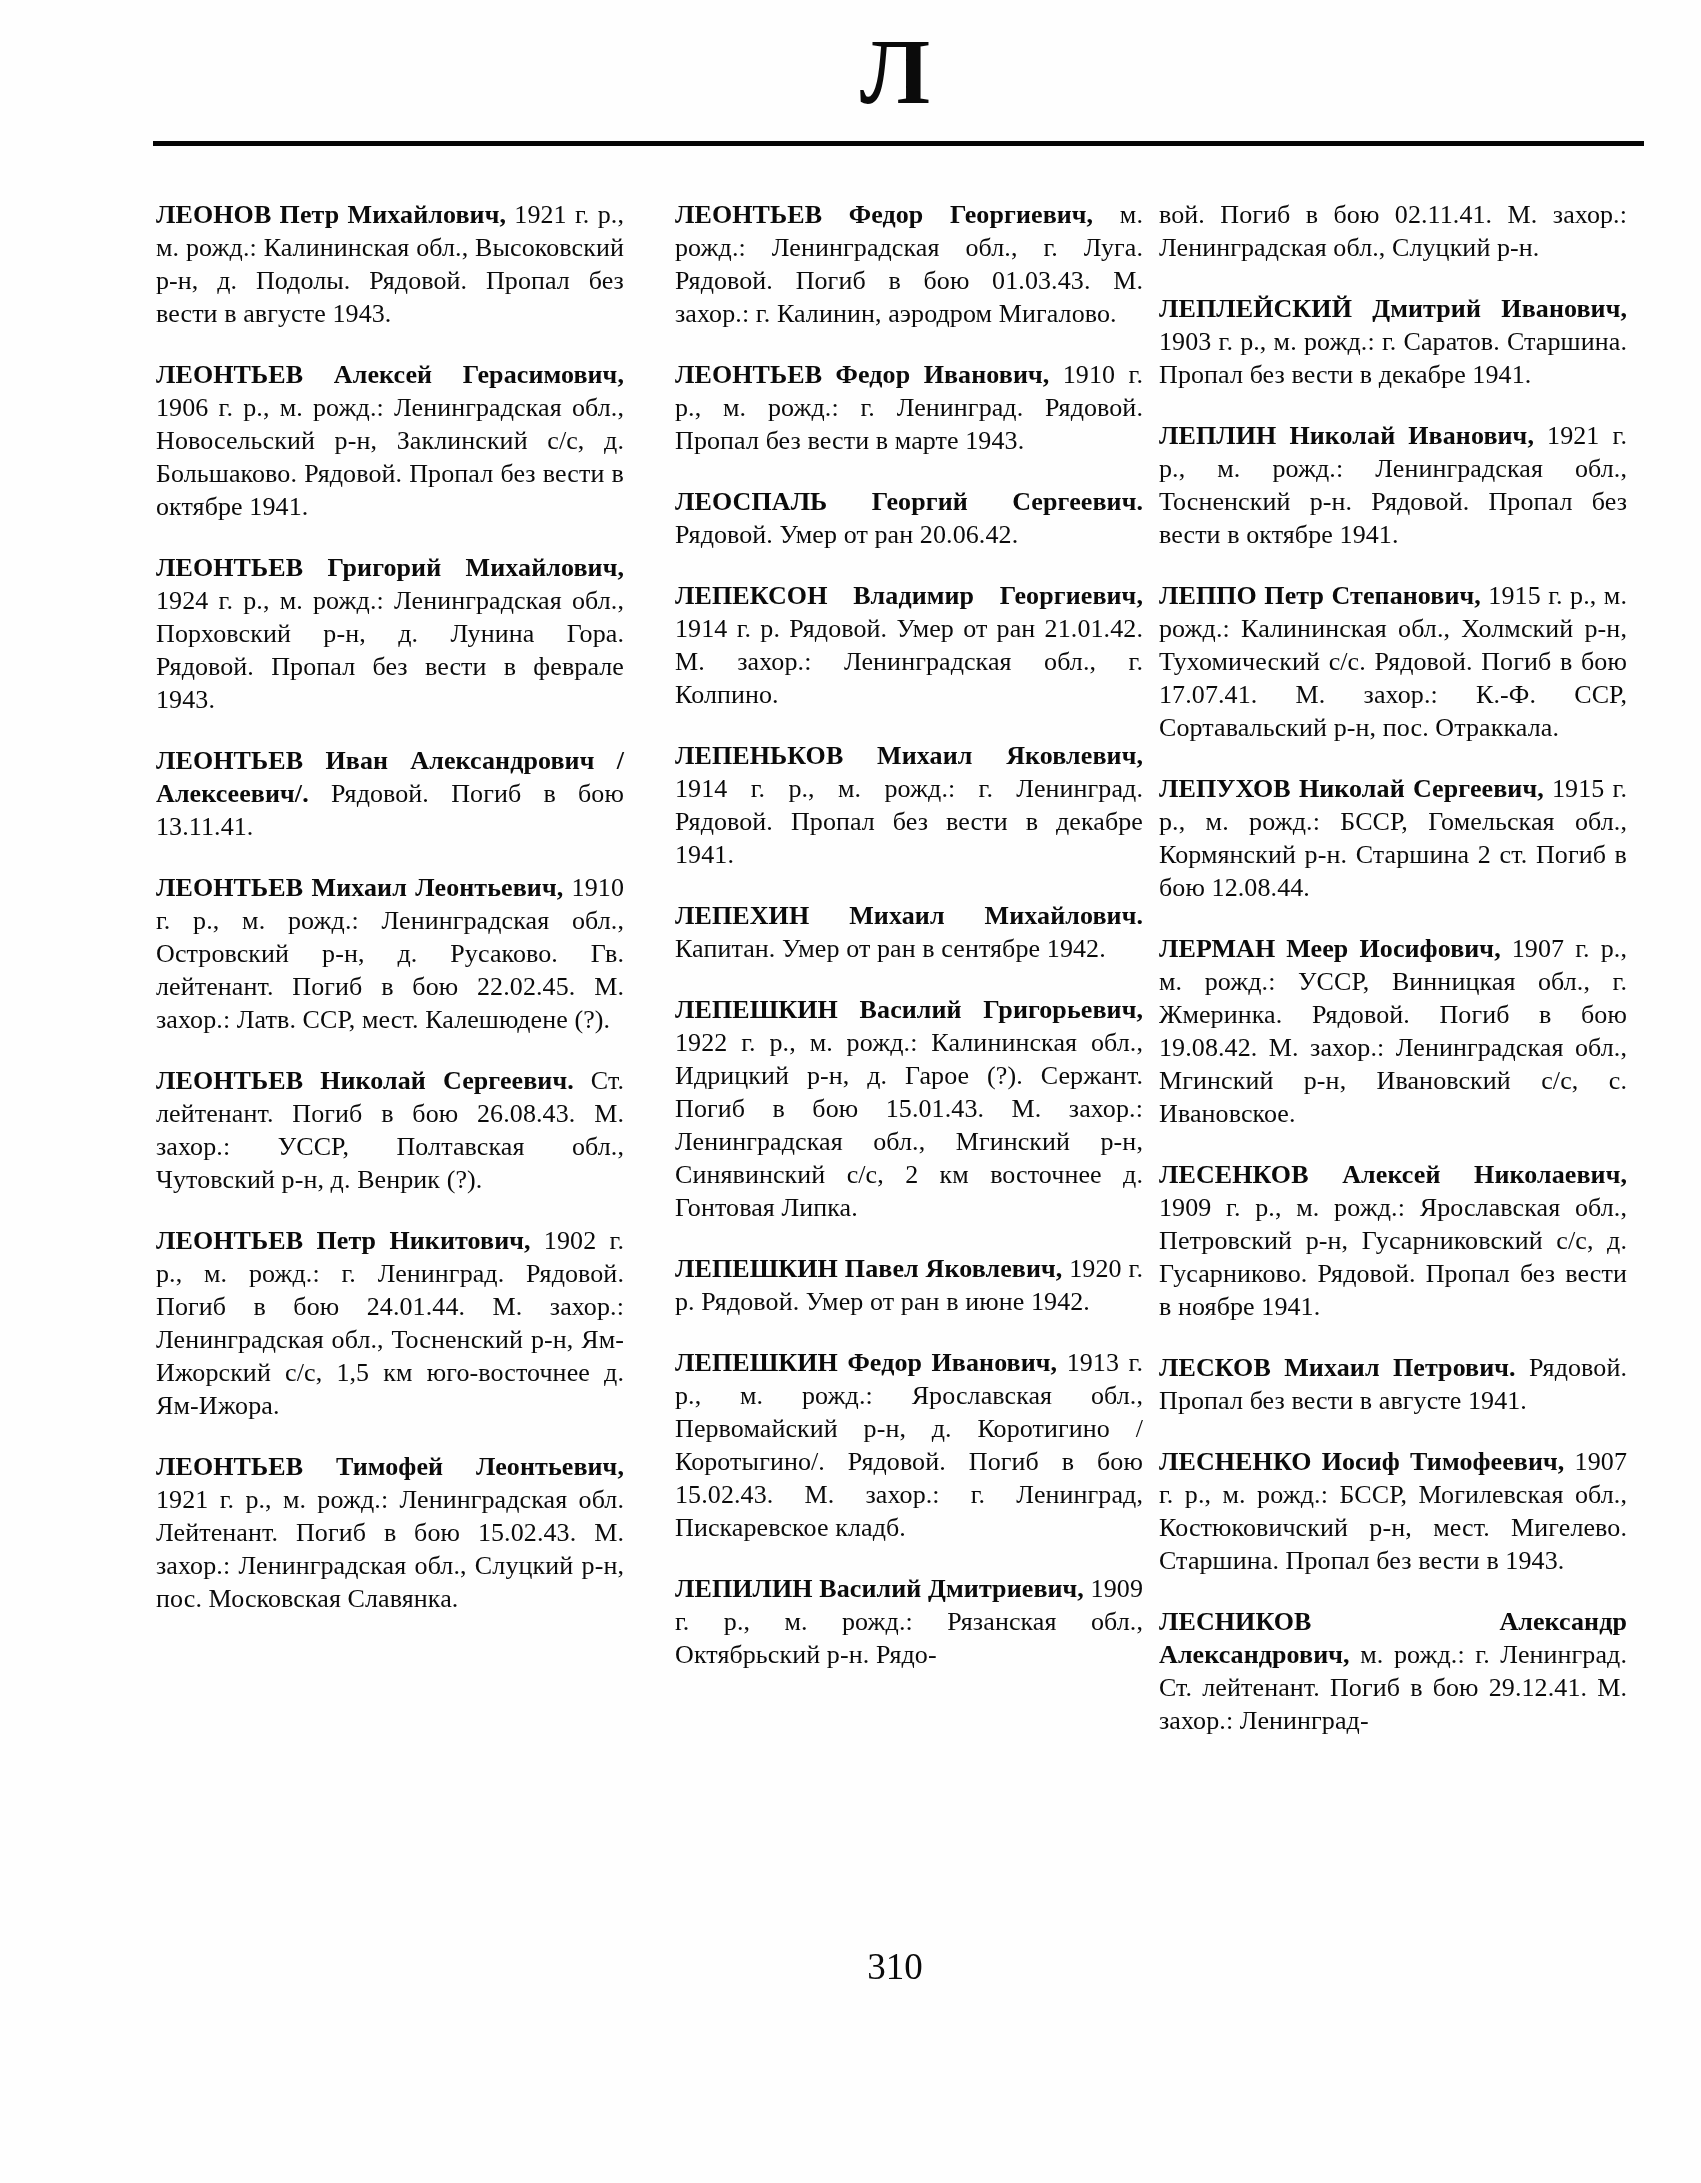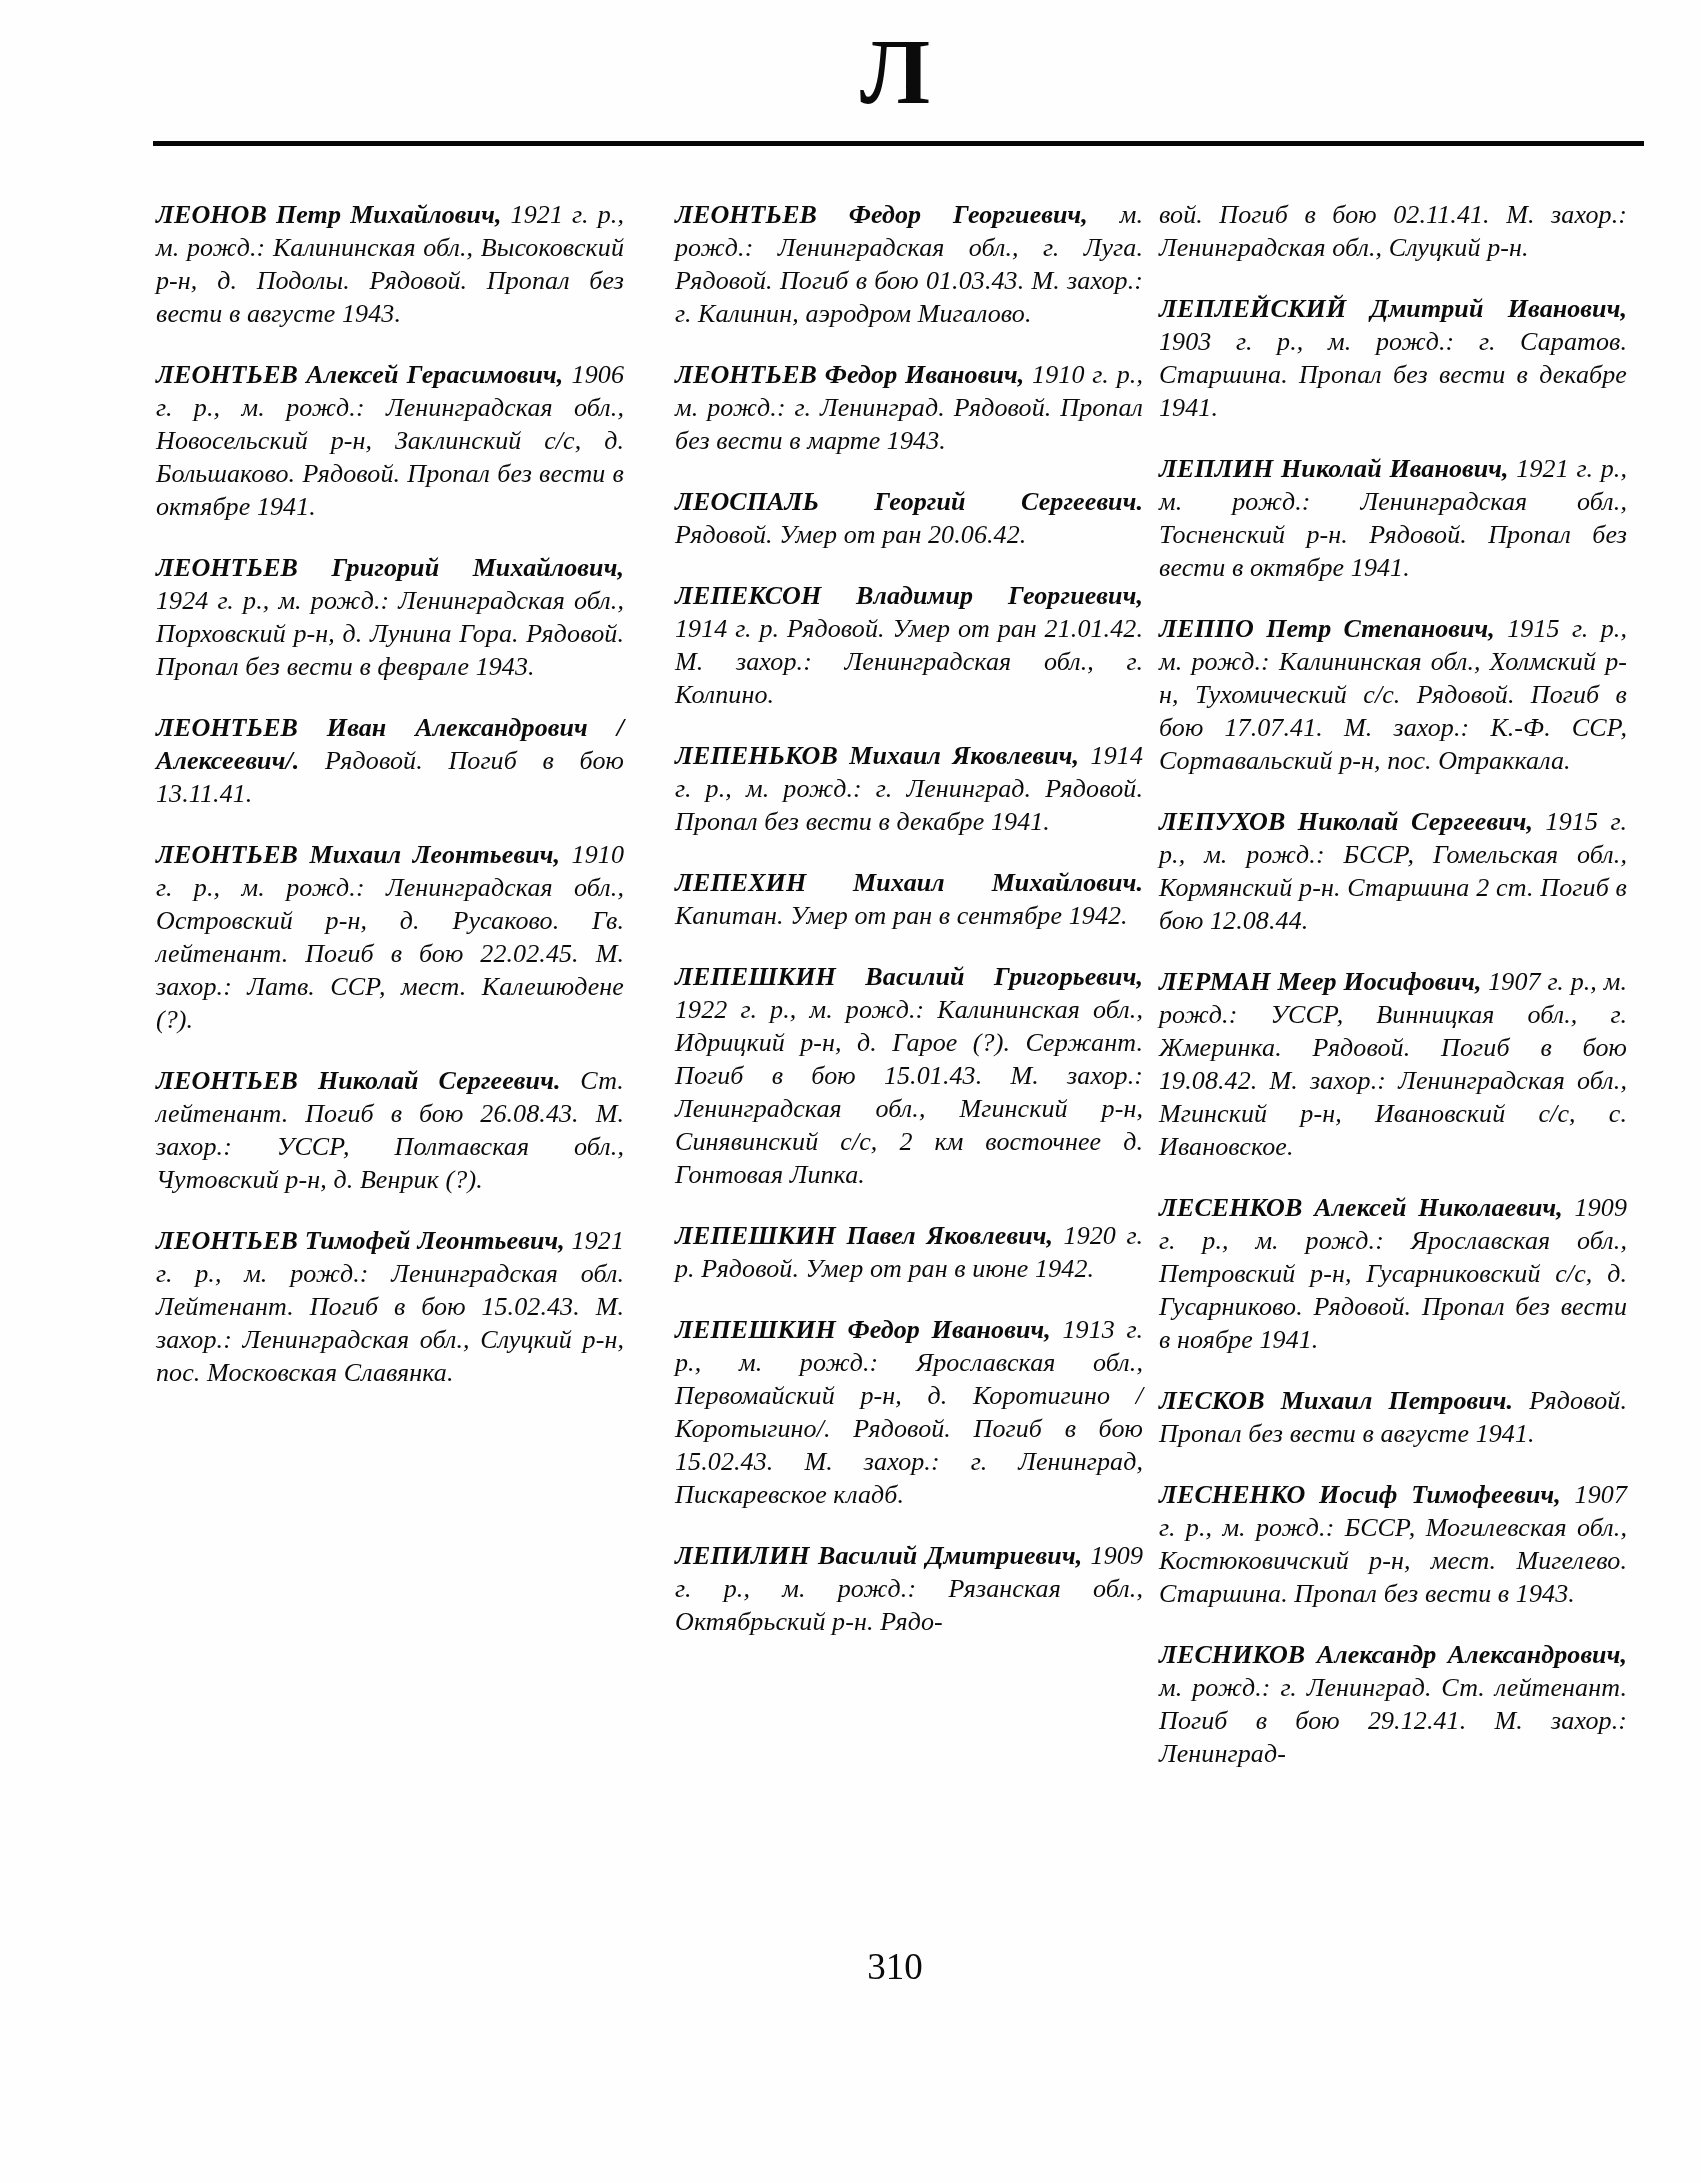--- a/index.html
+++ b/index.html
@@ -35,21 +35,20 @@
     background: #050505;
   }
   .col {
     position: absolute;
     top: 198px;
     width: 468px;
     font-size: 26px;
     line-height: 33px;
     text-align: justify;
     letter-spacing: 0.1px;
-    font-style: italic;
   }
   .col-1 { left: 156px; }
   .col-2 { left: 675px; }
   .col-3 { left: 1159px; }
   .entry {
     margin: 0 0 28px 0;
     padding: 0;
   }
   .entry:last-child { margin-bottom: 0; }
   .entry-name { font-weight: 700; }
@@ -76,20 +75,21 @@
 
   <p class="entry"><b class="entry-name">ЛЕОНТЬЕВ Григорий Михайлович,</b><span class="entry-text"> 1924 г. р., м. рожд.: Ленинградская обл., Порховский р-н, д. Лунина Гора. Рядовой. Пропал без вести в феврале 1943.</span></p>
 
   <p class="entry"><b class="entry-name">ЛЕОНТЬЕВ Иван Александрович /Алексеевич/.</b><span class="entry-text"> Рядовой. Погиб в бою 13.11.41.</span></p>
 
 
   <p class="entry"><b class="entry-name">ЛЕОНТЬЕВ Михаил Леонтьевич,</b><span class="entry-text"> 1910 г. р., м. рожд.: Ленинградская обл., Островский р-н, д. Русаково. Гв. лейтенант. Погиб в бою 22.02.45. М. захор.: Латв. ССР, мест. Калешюдене (?).</span></p>
 
   <p class="entry"><b class="entry-name">ЛЕОНТЬЕВ Николай Сергеевич.</b><span class="entry-text"> Ст. лейтенант. Погиб в бою 26.08.43. М. захор.: УССР, Полтавская обл., Чутовский р-н, д. Венрик (?).</span></p>
 
+  <p class="entry"><b class="entry-name">ЛЕОНТЬЕВ Петр Никитович,</b><span class="entry-text"> 1902 г. р., м. рожд.: г. Ленинград. Рядовой. Погиб в бою 24.01.44. М. захор.: Ленинградская обл., Тосненский р-н, Ям-Ижорский с/с, 1,5 км юго-восточнее д. Ям-Ижора.</span></p>
 
   <p class="entry"><b class="entry-name">ЛЕОНТЬЕВ Тимофей Леонтьевич,</b><span class="entry-text"> 1921 г. р., м. рожд.: Ленинградская обл. Лейтенант. Погиб в бою 15.02.43. М. захор.: Ленинградская обл., Слуцкий р-н, пос. Московская Славянка.</span></p>
 </div>
   <div class="col col-2">
   <p class="entry"><b class="entry-name">ЛЕОНТЬЕВ Федор Георгиевич,</b><span class="entry-text"> м. рожд.: Ленинградская обл., г. Луга. Рядовой. Погиб в бою 01.03.43. М. захор.: г. Калинин, аэродром Мигалово.</span></p>
 
   <p class="entry"><b class="entry-name">ЛЕОНТЬЕВ Федор Иванович,</b><span class="entry-text"> 1910 г. р., м. рожд.: г. Ленинград. Рядовой. Пропал без вести в марте 1943.</span></p>
 
   <p class="entry"><b class="entry-name">ЛЕОСПАЛЬ Георгий Сергеевич.</b><span class="entry-text"> Рядовой. Умер от ран 20.06.42.</span></p>
 

